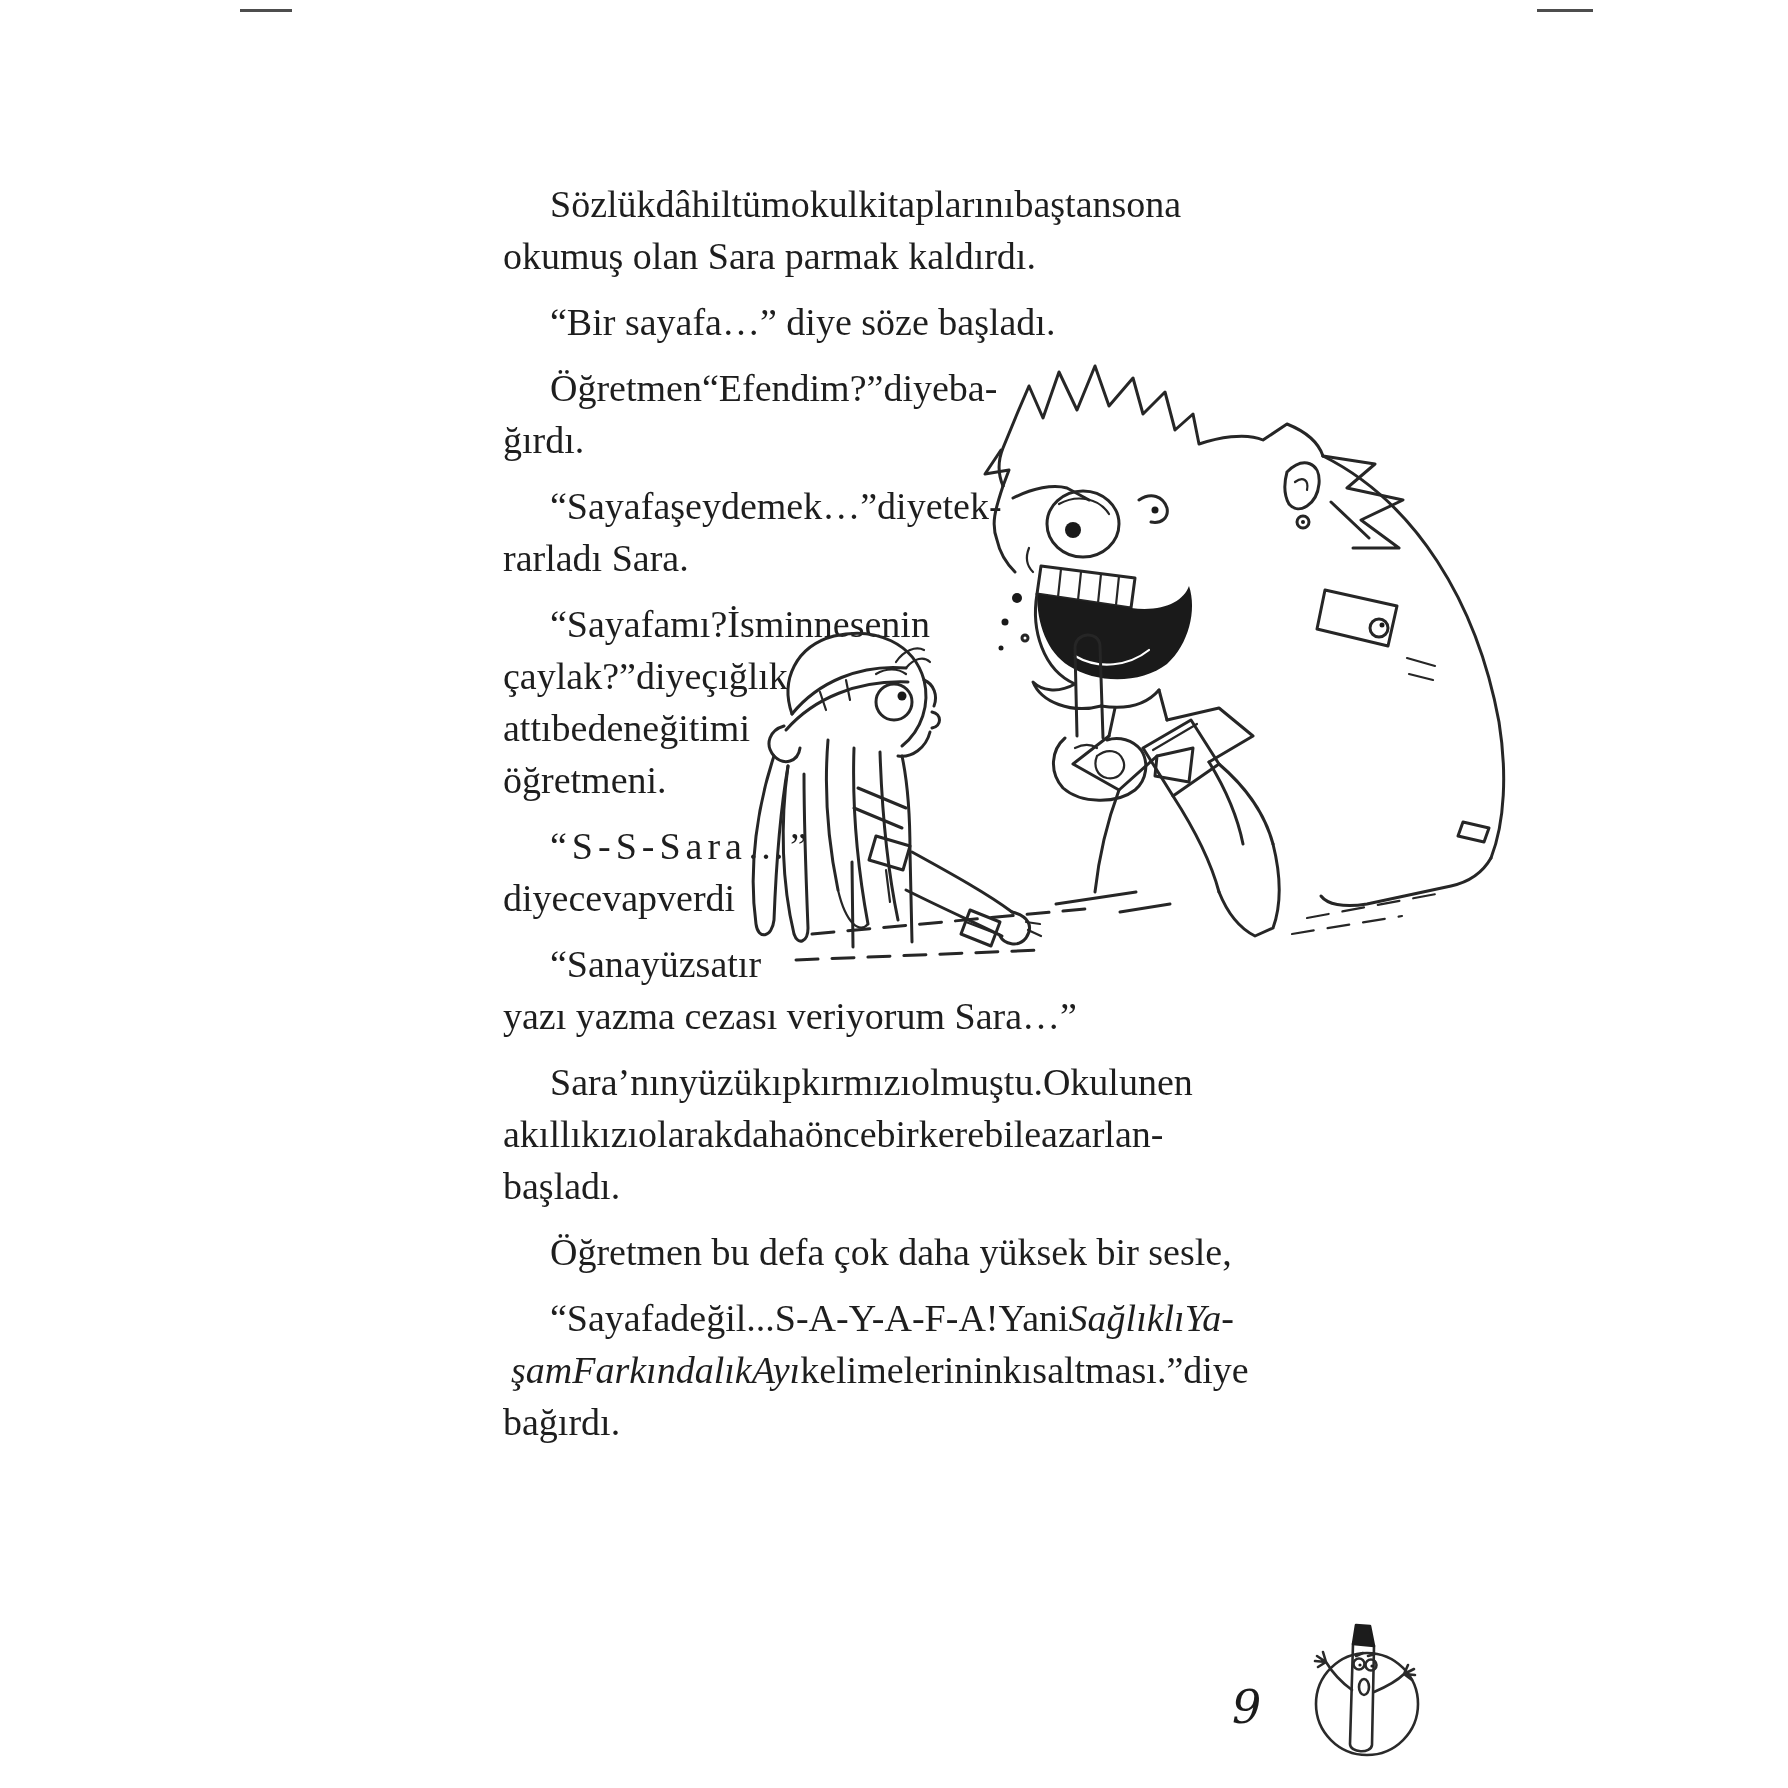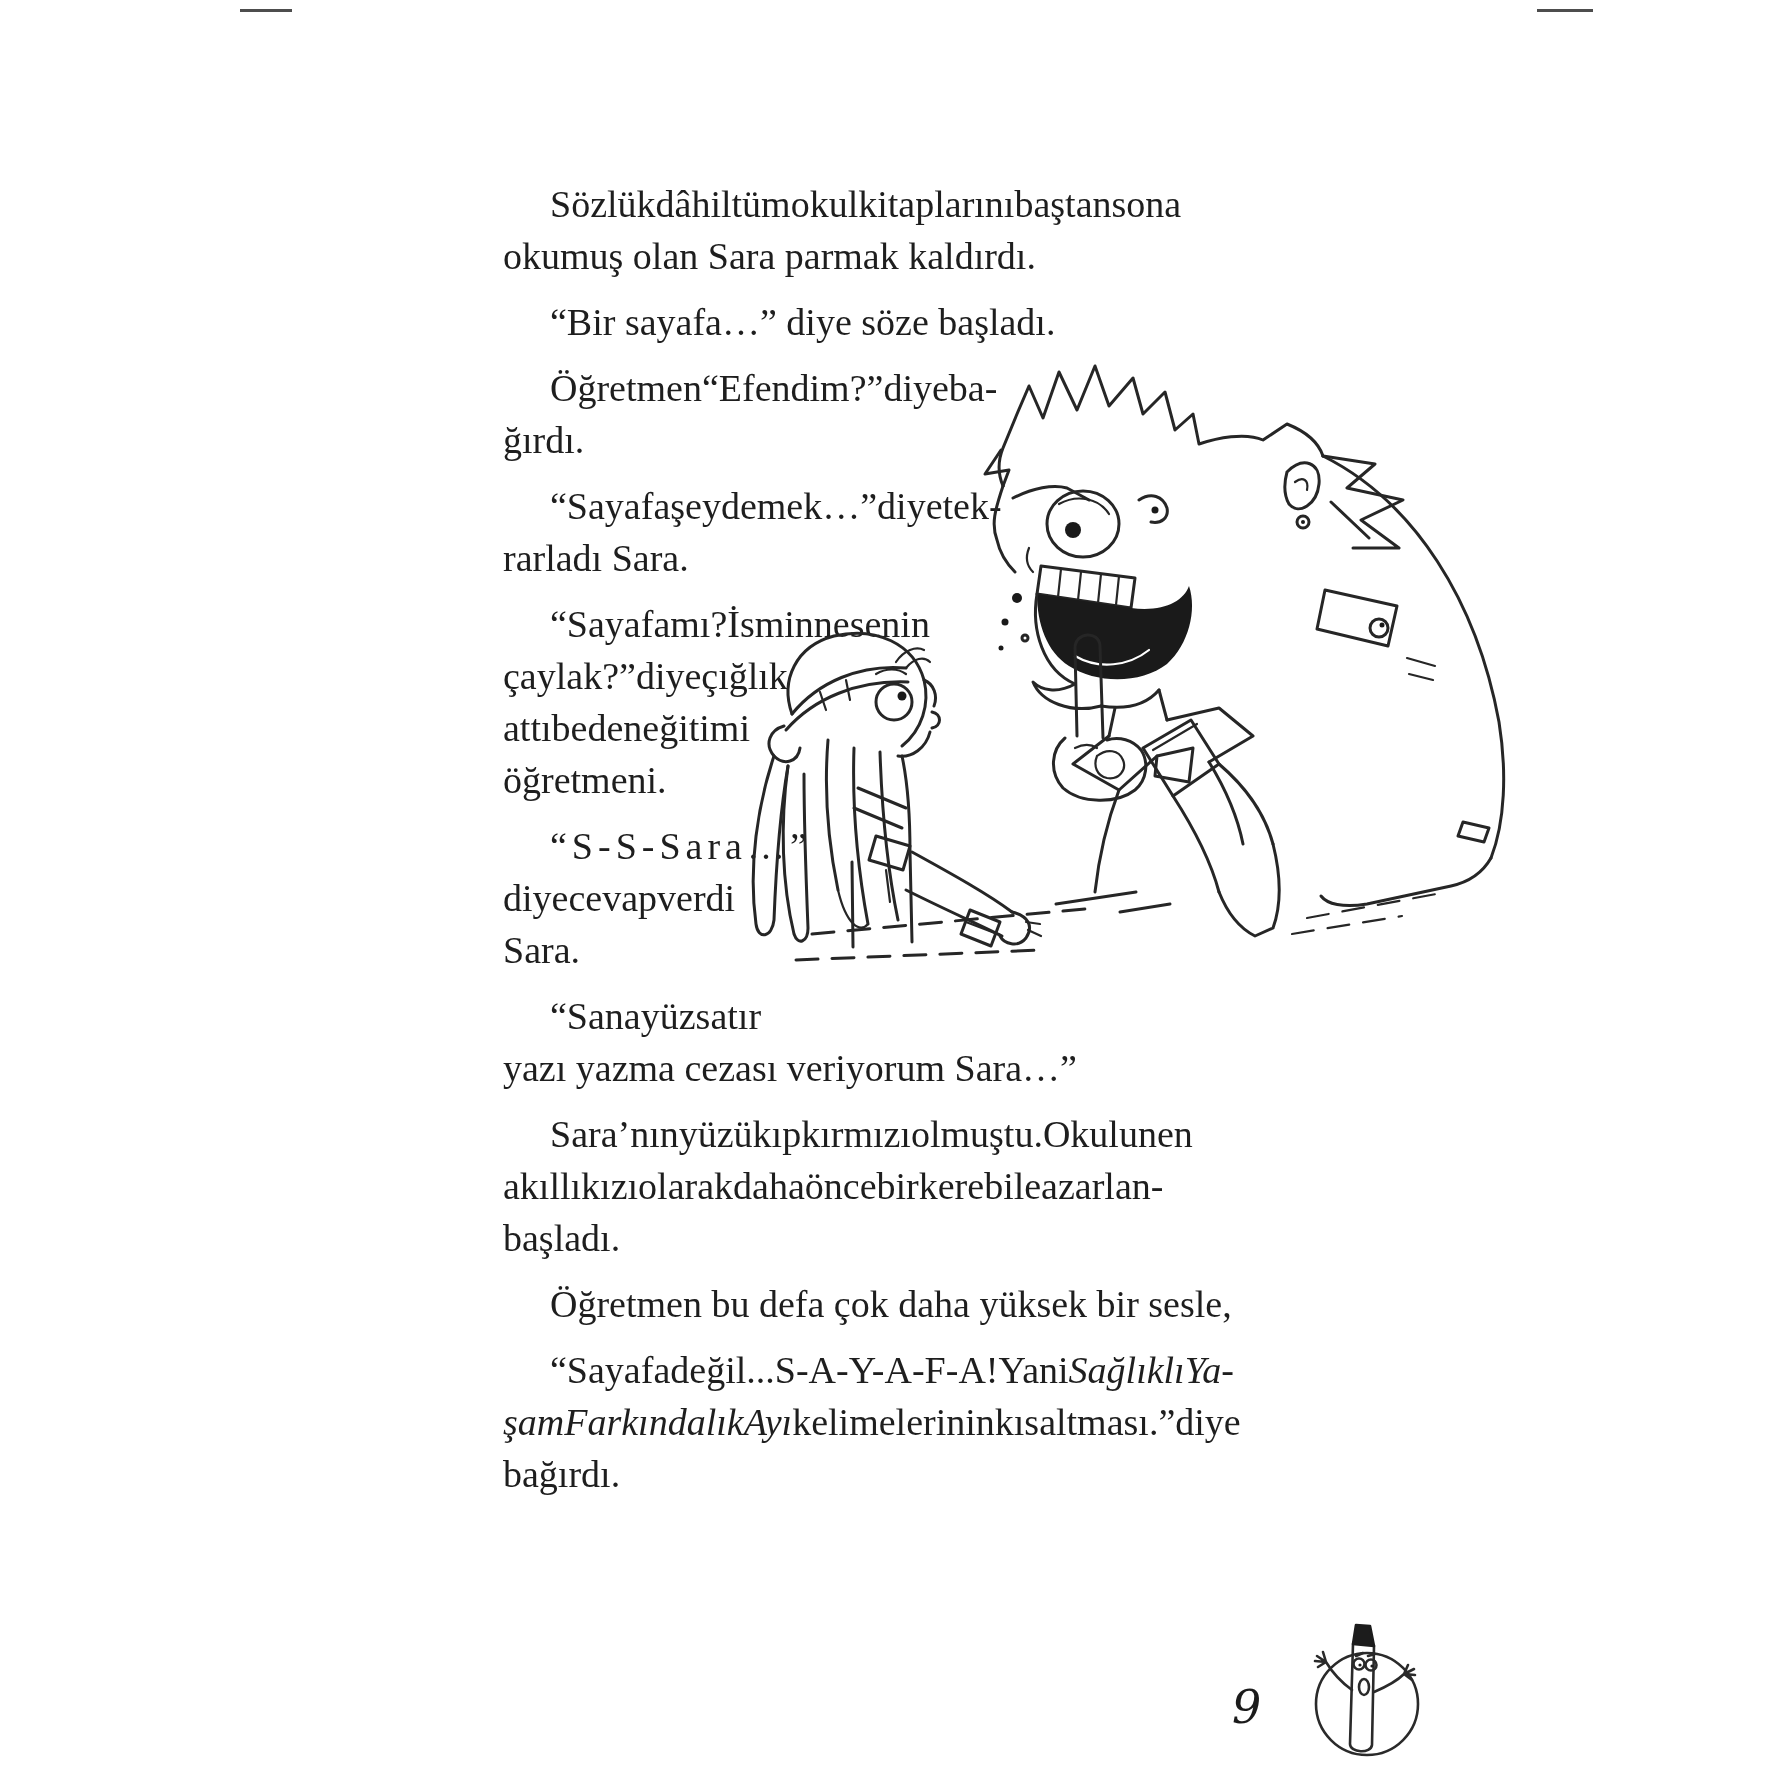--- a/index.html
+++ b/index.html
@@ -106,21 +106,20 @@
         </div>
         <div class="line"><span>öğretmeni.</span></div>
       </div>
       <div class="para">
         <div class="line ind" style="letter-spacing: 5px;"><span>“S-S-Sara…”</span></div>
         <div class="line just" style="width: 312px;">
           <span>diye</span>
           <span>cevap</span>
           <span>verdi</span>
         </div>
-        <div class="line"><span>Sara.</span></div>
       </div>
       <div class="para">
         <div class="line just ind" style="width: 330px;">
           <span>“Sana</span>
           <span>yüz</span>
           <span>satır</span>
         </div>
         <div class="line"><span>yazı yazma cezası veriyorum Sara…”</span></div>
       </div>
       <div class="para">
@@ -150,21 +149,21 @@
       </div>
       <div class="para">
         <div class="line just ind" style="width: 827px;">
           <span>“Sayafa</span>
           <span>değil...</span>
           <span>S-A-Y-A-F-A!</span>
           <span>Yani</span>
           <span class="it">Sağlıklı</span>
           <span class="it">Ya-</span>
         </div>
-        <div class="line just" style="width: 827px;">
+        <div class="line just" style="width: 827px; margin-left: 8px;">
           <span class="it">şam</span>
           <span class="it">Farkındalık</span>
           <span class="it">Ayı</span>
           <span>kelimelerinin</span>
           <span>kısaltması.”</span>
           <span>diye</span>
         </div>
         <div class="line"><span>bağırdı.</span></div>
       </div>
     </div>

